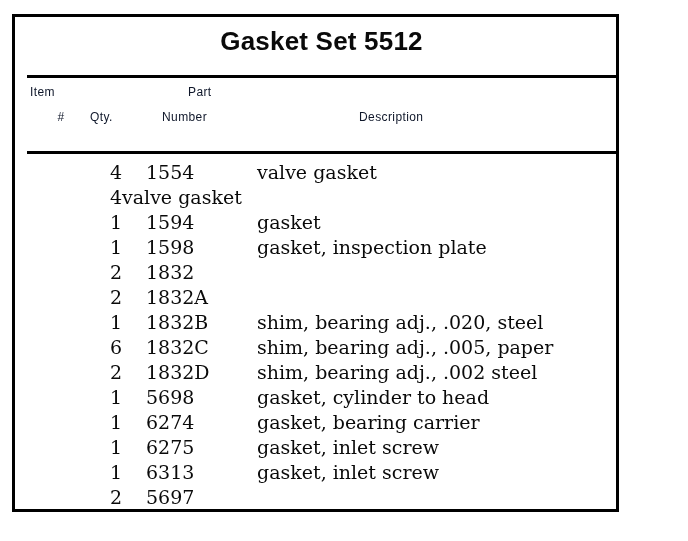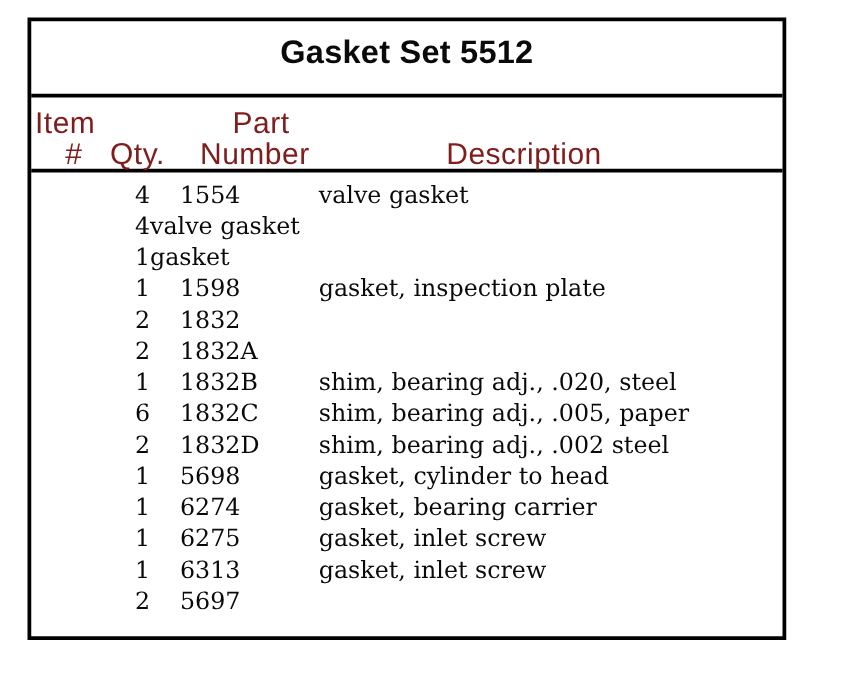--- a/index.html
+++ b/index.html
@@ -10,48 +10,49 @@
   }
   .page {
     position: relative;
     width: 688px;
     height: 541px;
     background: #ffffff;
     overflow: hidden;
   }
   .box {
     position: absolute;
-    left: 22px;
+    left: 12px;
     top: 14px;
     width: 607px;
     height: 498px;
     border: 3px solid #000000;
     box-sizing: border-box;
     background: #ffffff;
+    padding-left: 12px;
   }
   .title-section {
     height: 61px;
     box-sizing: border-box;
     border-bottom: 3px solid #000000;
     text-align: center;
     padding-top: 9px;
   }
   .title {
     font-weight: bold;
     font-size: 26px;
     letter-spacing: 0.2px;
     color: #0a0a0a;
   }
   .header-section {
     position: relative;
-    height: 60px;
+    height: 76px;
     box-sizing: border-box;
     border-bottom: 3px solid #000000;
-    font-size: 24px;
-    color: #7f1d1d;
+    font-size: 12px;
+    color: #0f172a;
     letter-spacing: 0.4px;
   }
   .h { position: absolute; white-space: nowrap; }
   .h-item1 { left: 3px;   top: 7px; }
   .h-item2 { left: 20px;  top: 32px; width: 28px; text-align: center; }
   .h-qty   { left: 63px;  top: 32px; }
   .h-part1 { left: 161px; top: 7px; }
   .h-part2 { left: 135px; top: 32px; }
   .h-desc  { left: 332px; top: 32px; }
   .body-section {
@@ -100,20 +101,21 @@
 
         <div class="row">
           <span class="cell-item"></span>
           <span class="cell-qty">4</span>
           <span class="cell-desc">valve gasket</span>
         </div>
 
         <div class="row">
           <span class="cell-item"></span>
           <span class="cell-qty">1</span>
+          <span class="cell-part">1594</span>
           <span class="cell-desc">gasket</span>
         </div>
 
         <div class="row">
           <span class="cell-item"></span>
           <span class="cell-qty">1</span>
           <span class="cell-part">1598</span>
           <span class="cell-desc">gasket, inspection plate</span>
         </div>
 

